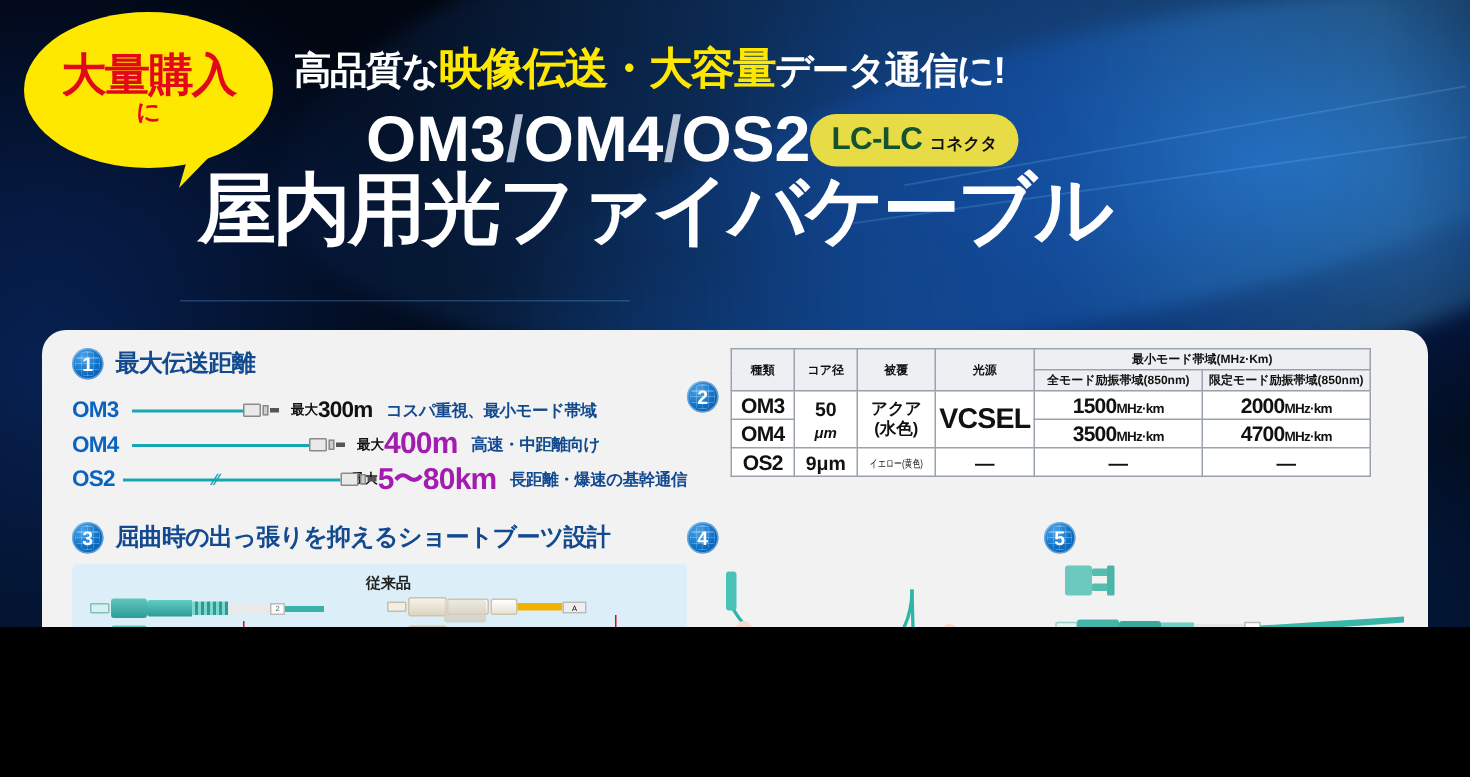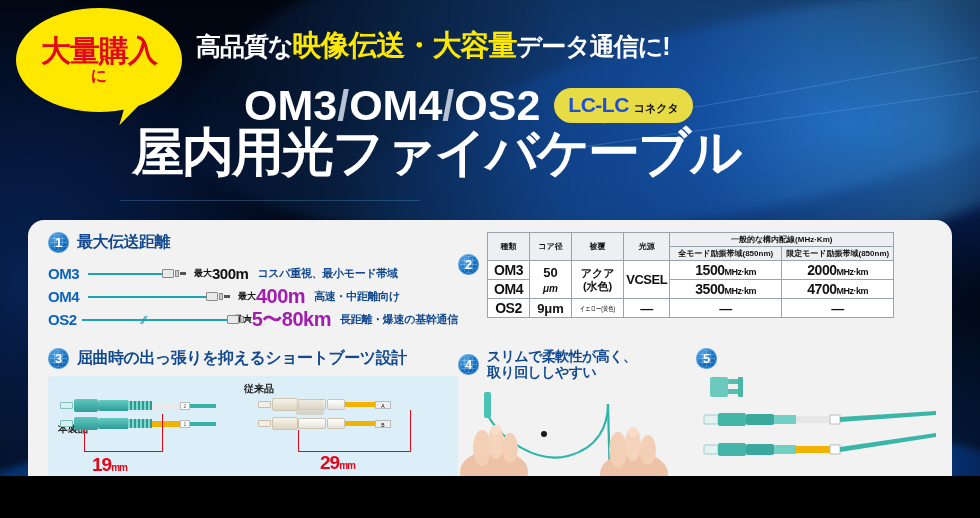--- a/index.html
+++ b/index.html
@@ -1,21 +1,21 @@
 <!DOCTYPE html>
 <html><head>
 <meta charset="utf-8">
 <style>
   * { box-sizing: border-box; margin: 0; padding: 0; }
   body {
     width: 980px; height: 518px;
     font-family: "Liberation Sans", "DejaVu Sans", sans-serif;
     overflow: hidden; background: #000;
   }
-  .banner { position: relative; width: 980px; height: 476px; overflow: hidden; }
+  .banner { position: relative; width: 980px; height: 418px; overflow: hidden; }
 
   
   .bg {
     position: absolute; inset: 0;
     background:
       radial-gradient(ellipse 520px 260px at 86% 26%, rgba(20,90,190,0.85) 0%, rgba(8,40,110,0.45) 45%, rgba(0,0,0,0) 75%),
       radial-gradient(ellipse 700px 300px at 60% 96%, rgba(10,120,210,0.80) 0%, rgba(5,45,110,0.40) 50%, rgba(0,0,0,0) 80%),
       radial-gradient(ellipse 380px 420px at 3% 60%, rgba(12,55,135,0.55) 0%, rgba(0,0,0,0) 72%),
       linear-gradient(180deg, #01050f 0%, #020a1c 35%, #01060f 70%, #020915 100%);
   }
@@ -53,28 +53,28 @@
     transform: rotate(16deg);
   }
   .badge-l1 { font-size: 30px; font-weight: 900; color: #E3071A; letter-spacing: -1px; }
   .badge-l2 { font-size: 16px; font-weight: 900; color: #E3071A; margin-top: 2px; }
   .badge-l3 { font-size: 22px; font-weight: 900; color: #E3071A; margin-top: 1px; letter-spacing: -1px;}
 
   
   .head { position: absolute; left: 196px; top: 26px; z-index: 20; }
   .kicker { font-size: 25px; font-weight: 900; color: #fff; letter-spacing: -1px; white-space: nowrap; }
   .kicker .em { color: #FFE800; font-size: 29px; }
-  .prod-row { display: flex; align-items: center; gap: 14px; margin-top: 18px; margin-left: 48px; }
+  .prod-row { display: flex; align-items: center; margin-top: 6px; margin-left: 48px; }
   .prod { font-size: 43px; font-weight: 900; color: #fff; letter-spacing: 0px; line-height: 1; }
   .prod .sl { color: #b8c4d6; font-weight: 700; }
   .conn-pill {
     background: #E8DC46; border-radius: 22px; padding: 5px 14px 6px;
     display: flex; align-items: baseline; gap: 5px;
   }
-  .conn-pill .big { font-size: 21px; font-weight: 900; color: #1d4ed8; letter-spacing: -0.5px; }
+  .conn-pill .big { font-size: 21px; font-weight: 900; color: #14532d; letter-spacing: -0.5px; }
   .conn-pill .sm { font-size: 11px; font-weight: 700; color: #101010; }
   .title2 { font-size: 52px; font-weight: 900; color: #fff; letter-spacing: -2px; margin-top: -2px; margin-left: -64px; line-height: 1.05; }
 
   
   .card {
     position: absolute; left: 28px; top: 220px; width: 924px; height: 270px;
     background: #F2F2F2; border-radius: 16px; z-index: 25;
   }
 
   
@@ -120,21 +120,21 @@
   table.spec th, table.spec td {
     border: 1px solid #9aa3ad; text-align: center; color: #111;
     padding: 1px 2px; vertical-align: middle; font-weight: 700;
   }
   table.spec th { background: #EDEFF2; font-size: 8px; font-weight: 700; white-space: nowrap; }
   .tcls { color: #0b63c0; font-size: 14px; font-weight: 900; letter-spacing: -0.5px; }
   .bw { font-size: 14px; font-weight: 500; letter-spacing: -0.5px; }
   .bw u { text-decoration: none; font-size: 9px; }
   .core-num { font-size: 13px; font-weight: 500; }
   .core-num i { font-size: 10px; }
-  .vcsel { font-size: 13px; font-weight: 500; letter-spacing: -0.5px; }
+  .vcsel { font-size: 19px; font-weight: 500; letter-spacing: -0.5px; }
   .aqua { font-size: 11px; font-weight: 500; line-height: 1.1; }
   .tiny-cov { font-size: 7px; font-weight: 500; transform: scaleX(0.75); display: inline-block; white-space: nowrap; }
   .dash { font-size: 13px; }
 
   
   .s3 { position: absolute; left: 20px; top: 128px; width: 410px; }
   .cmp-box { margin-top: 7px; background: #DCEEF8; border-radius: 4px; height: 103px; position: relative; }
   .cmp-label { position: absolute; font-size: 10px; font-weight: 700; color: #222; }
   .mmtxt { position: absolute; font-size: 19px; font-weight: 900; color: #E3071A; letter-spacing: -1px; }
   .mmtxt u { text-decoration: none; font-size: 10px; }
@@ -264,21 +264,21 @@
           </div>
       </div>
 
       <table class="spec">
         <tbody>
             <tr>
           <th rowspan="2" style="width:42px;">種類</th>
           <th rowspan="2" style="width:42px;">コア径</th>
           <th rowspan="2" style="width:40px;">被覆</th>
           <th rowspan="2" style="width:46px;">光源</th>
-          <th colspan="2">一般的な構内配線(MHz·Km)</th>
+          <th colspan="2">最小モード帯域(MHz·Km)</th>
         </tr>
         <tr>
           <th style="width:112px;">全モード励振帯域(850nm)</th>
           <th style="width:112px;">限定モード励振帯域(850nm)</th>
         </tr>
         <tr>
           <td class="tcls">OM3</td>
           <td rowspan="2" class="core-num"><span>50</span><br><i>μm</i></td>
           <td rowspan="2" class="aqua">アクア<br>(水色)</td>
           <td rowspan="2" class="vcsel">VCSEL</td>
@@ -363,24 +363,20 @@
         <div class="dimline" style="left:250px; top:75px; width:112px;"></div>
         <div class="mmtxt" style="left:272px; top:76px;"><span>29</span><u>mm</u></div>
       </div>
     </div>
 
     <div class="s4">
       <div class="sec-head">
         <div class="num">
             <span>4</span>
           </div>
-        <div>
-          <div class="sec-title sm">スリムで柔軟性が高く、</div>
-          <div class="sec-title sm">取り回ししやすい</div>
-        </div>
       </div>
       <div class="photo">
         <svg width="228" height="100" viewBox="0 0 228 100">
           <path d="M30 30 C 45 55, 80 78, 110 70 C 140 62, 150 40, 150 18" stroke="#2cb5a8" stroke-width="2.2" fill="none"></path>
           <path d="M150 18 L 152 98" stroke="#2cb5a8" stroke-width="2.2" fill="none"></path>
           <rect x="26" y="6" width="7" height="26" rx="2" fill="#49c3b6"></rect>
           <circle cx="86" cy="48" r="3" fill="#1b1b1b"></circle>
           <g>
             <ellipse cx="36" cy="86" rx="34" ry="22" fill="#eec2a6"></ellipse>
             <ellipse cx="24" cy="62" rx="9" ry="18" fill="#f2cfb5"></ellipse>

